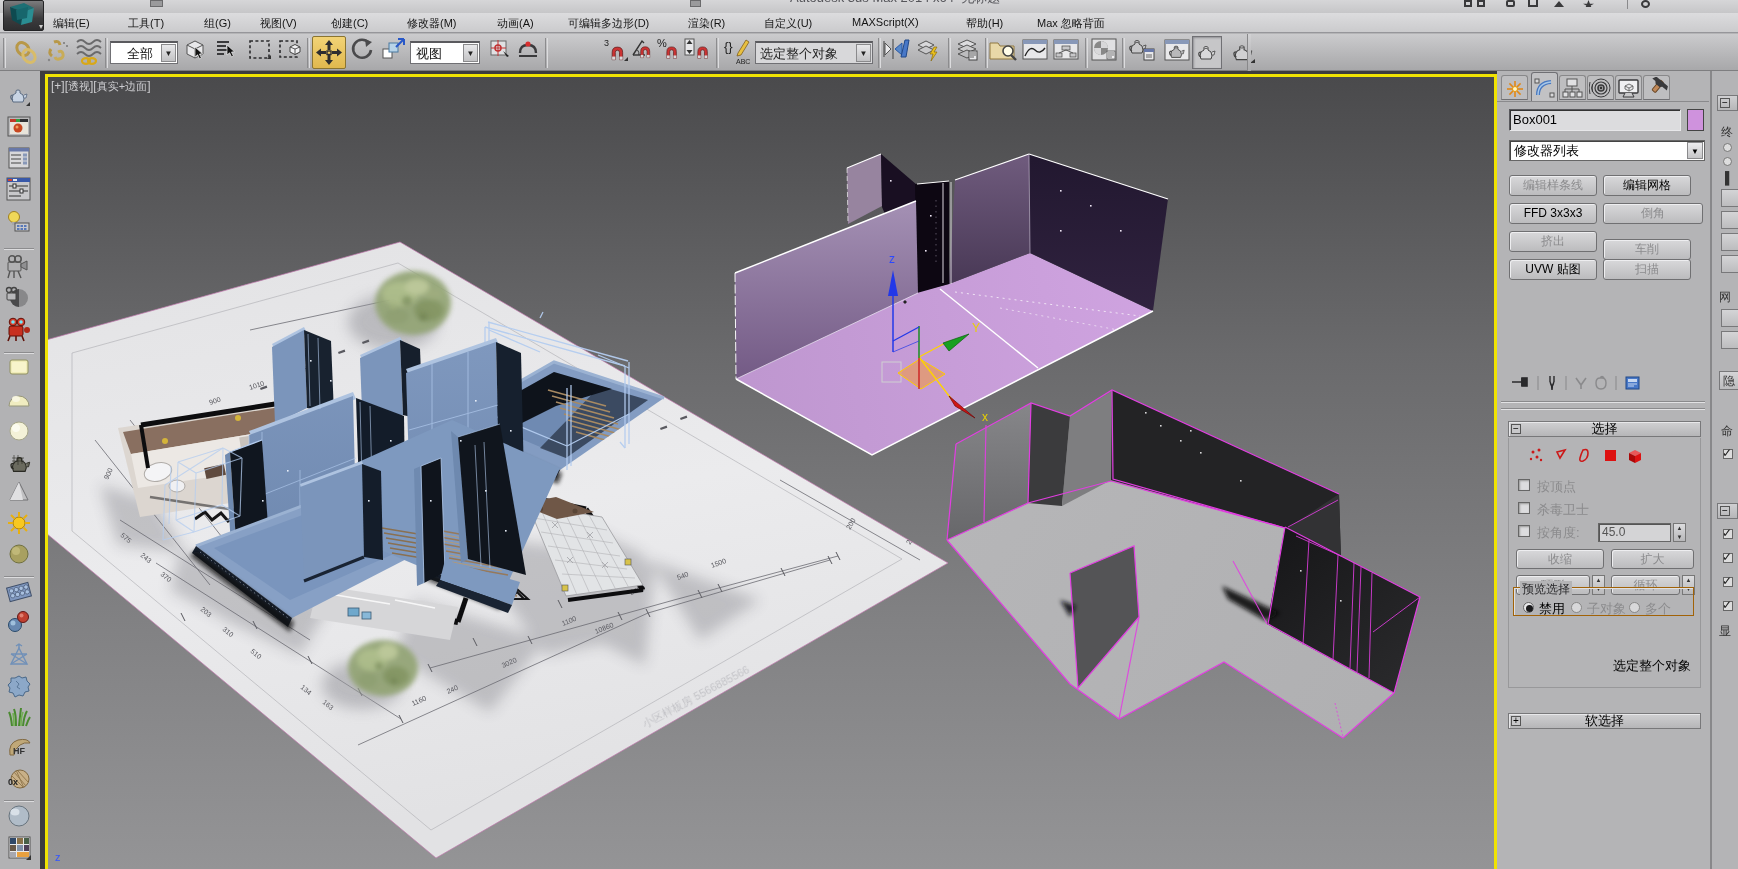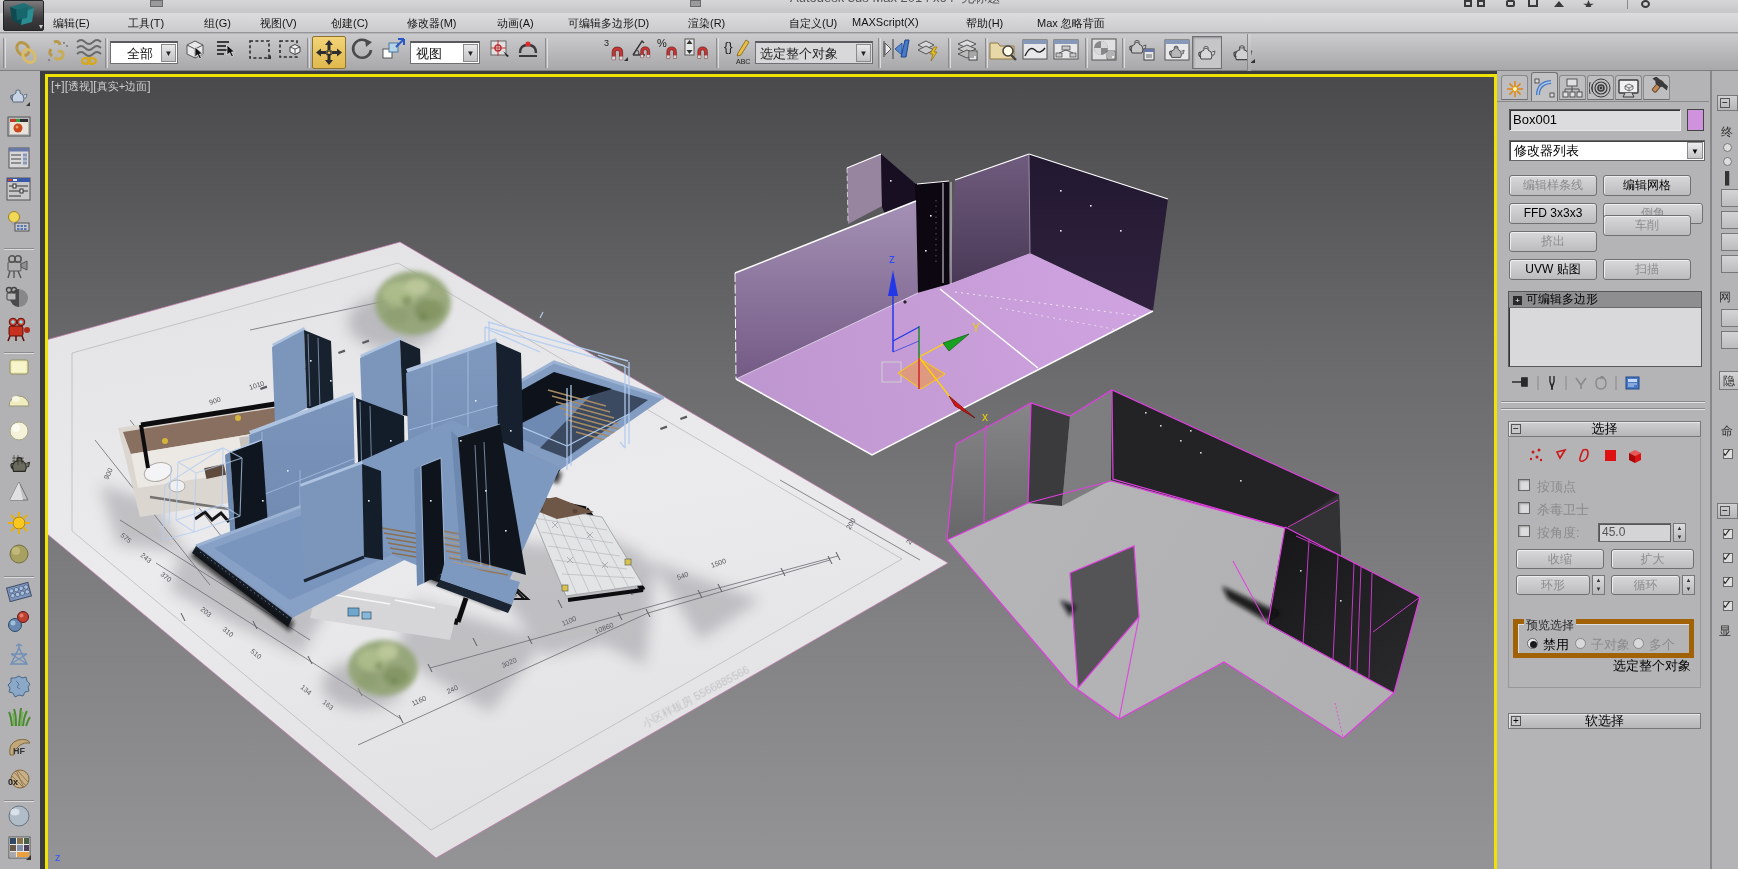--- a/index.html
+++ b/index.html
@@ -36,21 +36,21 @@
 <div class="abs" id="menubar">
  <span class="mi" style="left:53px">编辑(E)</span>
     <span class="mi" style="left:128px">工具(T)</span>
  <span class="mi" style="left:204px">组(G)</span>
     <span class="mi" style="left:260px">视图(V)</span>
  <span class="mi" style="left:331px">创建(C)</span>
     <span class="mi" style="left:407px">修改器(M)</span>
  <span class="mi" style="left:497px">动画(A)</span>
     <span class="mi" style="left:568px">可编辑多边形(D)</span>
  <span class="mi" style="left:688px">渲染(R)</span>
-    <span class="mi" style="left:789px">自定义(U)</span>
+    <span class="mi" style="left:764px">自定义(U)</span>
  <span class="mi" style="left:852px">MAXScript(X)</span>
     <span class="mi" style="left:966px">帮助(H)</span>
  <span class="mi" style="left:1037px">Max 忽略背面</span>
 </div>
 <div class="abs" style="left:3px;top:0;width:41px;height:31px;background:linear-gradient(#7c7c7e,#3c3c3e 60%,#2e2e30);border:1px solid #242426;border-radius:2px;z-index:5">
  <svg width="39" height="29" viewBox="0 0 39 29">
       <polygon points="6,6 20,2 30,7 19,11" fill="#1d6f74"></polygon>
       <polygon points="6,6 19,11 17,24 8,19" fill="#0e4a50"></polygon>
       <polygon points="19,11 30,7 28,21 17,24" fill="#2a8d92"></polygon>
       <polygon points="12,9 24,6 23,17 13,19" fill="#17666c"></polygon>
@@ -1126,26 +1126,23 @@
     </div>
 <div class="abs" style="left:0;top:30px;width:212px;height:1px;background:#8a8a8c"></div>
 <div class="abs" style="left:12px;top:38px;width:172px;height:22px;background:#dcdcde;border:1px solid #58585c;border-bottom-color:#e8e8ea;border-right-color:#e8e8ea;box-shadow:inset 1px 1px 0 #333;font-size:13px;color:#000;line-height:20px;padding-left:3px">Box001</div>
 <div class="abs" style="left:190px;top:38px;width:17px;height:22px;background:#cf92dd;border:1px solid #444"></div>
 <div class="abs" style="left:12px;top:69px;width:196px;height:21px;background:#fff;border:1px solid #666;box-shadow:inset 1px 1px 0 #444;font-size:13px;color:#000;line-height:19px;padding-left:4px">修改器列表<span style="position:absolute;right:1px;top:1px;bottom:1px;width:16px;background:linear-gradient(#ececee,#c6c6c8);border:1px solid #8a8a8c;font-size:8px;text-align:center;line-height:17px">▼</span></div>
 <div class="pbtn dis" style="left:12px;top:104px;width:88px">编辑样条线</div>
 <div class="pbtn " style="left:106px;top:104px;width:88px">编辑网格</div>
 <div class="pbtn " style="left:12px;top:132px;width:88px">FFD 3x3x3</div>
 <div class="pbtn dis" style="left:106px;top:132px;width:100px">倒角</div>
 <div class="pbtn dis" style="left:12px;top:160px;width:88px">挤出</div>
-<div class="pbtn dis" style="left:106px;top:144px;width:88px">车削</div>
+<div class="pbtn dis" style="left:106px;top:168px;width:88px">车削</div>
 <div class="pbtn " style="left:12px;top:188px;width:88px">UVW 贴图</div>
 <div class="pbtn dis" style="left:106px;top:188px;width:88px">扫描</div>
-<div class="abs" style="left:11px;top:220px;width:194px;height:76px;background:#d9d9db;border:1px solid #58585c;box-shadow:inset 1px 1px 0 #333">
-      <div style="height:16px;background:#8e8e90;border-bottom:1px solid #6a6a6c;font-size:12px;color:#000;line-height:15px"><span style="display:inline-block;width:9px;height:9px;background:#2a2a2c;color:#fff;font-size:8px;line-height:9px;text-align:center;margin:3px 4px 0 4px">+</span>可编辑多边形</div>
-    </div>
 <div class="abs" style="left:11px;top:301px;width:194px;height:22px">
       <svg width="194" height="22" viewBox="0 0 194 22">
 <g stroke="#2a2a2c" stroke-width="1.6" fill="none">
           <path d="M4 10 h10 M14 6 v8"></path>
           <rect x="14" y="6" width="5" height="8" fill="#2a2a2c"></rect>
         </g>
 <path d="M30 4 v14" stroke="#88888a"></path>
 <g stroke="#2a2a2c" stroke-width="1.4">
           <path d="M42 4 v6 M46 4 v6"></path>
           <path d="M42 10 q2 3 2 8 M46 10 q-2 3 -2 8"></path>
@@ -1192,21 +1189,21 @@
 <div class="chk" style="left:21px;top:454px"></div>
     <span class="clab" style="left:40px;top:453px">按角度:</span>
 <div class="abs" style="left:101px;top:452px;width:73px;height:19px;background:#d4d4d6;border:1px solid #666;box-shadow:inset 1px 1px 0 #555;font-size:12px;color:#555;line-height:17px;padding-left:3px">45.0</div>
 <div class="abs" style="left:176px;top:452px;width:13px;height:19px;background:linear-gradient(#dcdcde,#b8b8ba);border:1px solid #777;font-size:6px;color:#333;text-align:center;line-height:9px">▲<br>▼</div>
 <div class="pbtn dis" style="left:19px;top:478px;width:88px;height:20px">收缩</div>
 <div class="pbtn dis" style="left:114px;top:478px;width:83px;height:20px">扩大</div>
 <div class="pbtn dis" style="left:19px;top:504px;width:74px;height:20px">环形</div>
 <div class="abs" style="left:95px;top:504px;width:13px;height:20px;background:linear-gradient(#dcdcde,#b8b8ba);border:1px solid #777;font-size:6px;color:#333;text-align:center;line-height:9px">▲<br>▼</div>
 <div class="pbtn dis" style="left:114px;top:504px;width:69px;height:20px">循环</div>
 <div class="abs" style="left:185px;top:504px;width:13px;height:20px;background:linear-gradient(#dcdcde,#b8b8ba);border:1px solid #777;font-size:6px;color:#333;text-align:center;line-height:9px">▲<br>▼</div>
-<div class="abs" style="left:16px;top:548px;width:181px;height:39px;border:5px solid #a16207;box-shadow:inset 1px 1px 0 #e0e0e2">
+<div class="abs" style="left:16px;top:516px;width:181px;height:29px;border:1px solid #a16207;box-shadow:inset 1px 1px 0 #e0e0e2">
 <span style="position:absolute;left:6px;top:-7px;background:#b4b4b6;font-size:12px;color:#2a2a2c;padding:0 2px">预览选择</span>
 <span style="position:absolute;left:9px;top:14px;width:11px;height:11px;border-radius:50%;background:#e8e8ea;border:1px solid #666"></span>
 <span style="position:absolute;left:12px;top:17px;width:7px;height:7px;border-radius:50%;background:#1a1a1c"></span>
 <span style="position:absolute;left:25px;top:12px;font-size:13px;color:#000">禁用</span>
 <span style="position:absolute;left:57px;top:14px;width:11px;height:11px;border-radius:50%;background:#d8d8da;border:1px solid #888"></span>
 <span style="position:absolute;left:73px;top:12px;font-size:13px;color:#8b8b8d">子对象</span>
 <span style="position:absolute;left:115px;top:14px;width:11px;height:11px;border-radius:50%;background:#d8d8da;border:1px solid #888"></span>
 <span style="position:absolute;left:131px;top:12px;font-size:13px;color:#8b8b8d">多个</span>
 </div>
 <span class="abs" style="left:116px;top:586px;font-size:13px;color:#000">选定整个对象</span>

